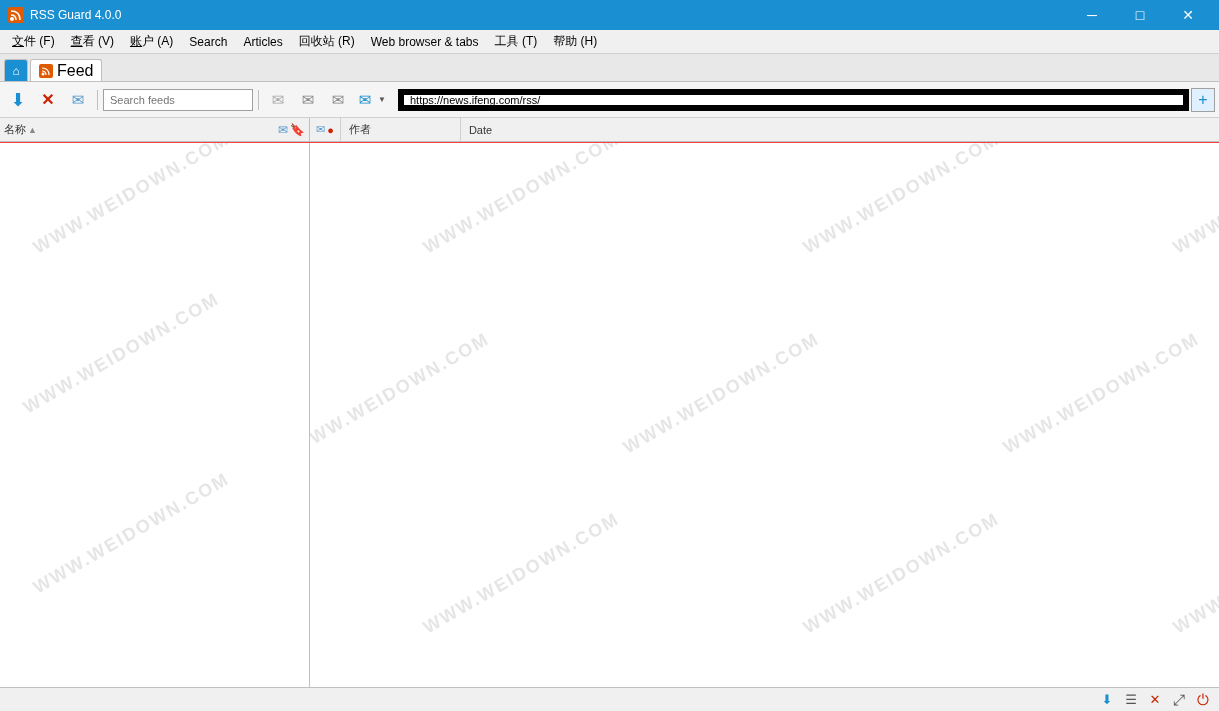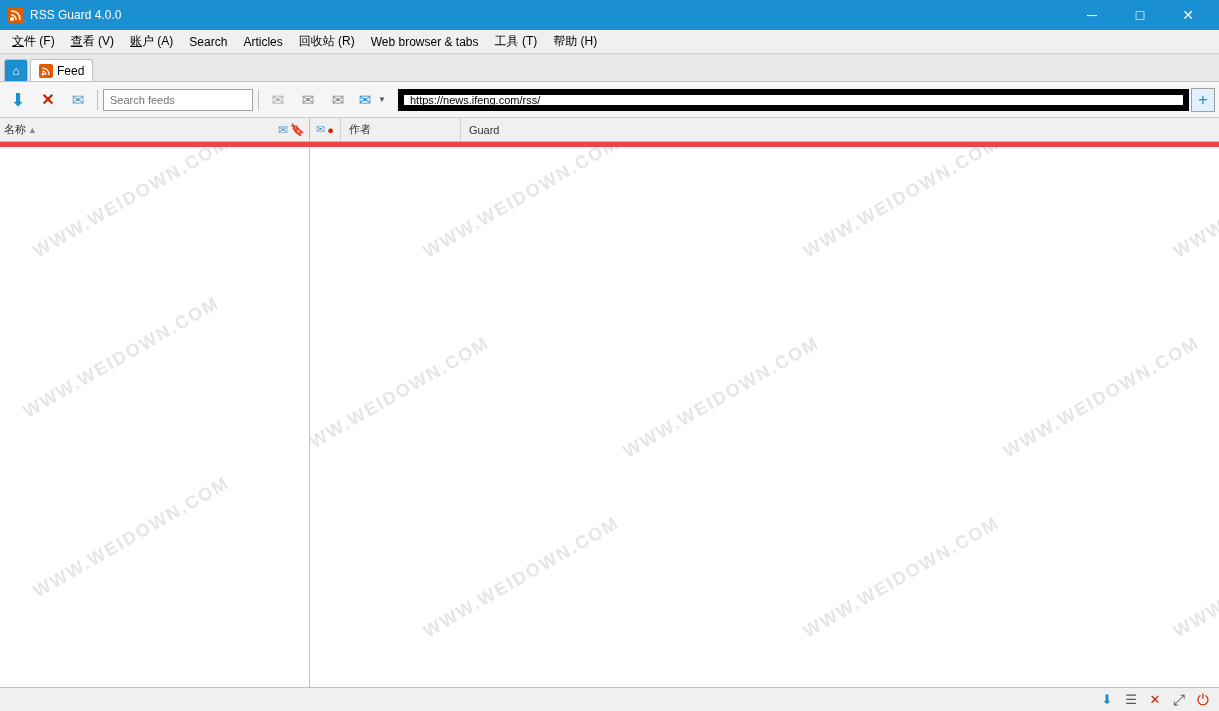--- a/index.html
+++ b/index.html
@@ -75,21 +75,21 @@
     .tab-home span { color: white; font-size: 14px; }
     .tab {
       height: 22px;
       background: white;
       border: 1px solid #c0c0c0;
       border-bottom: none;
       border-radius: 3px 3px 0 0;
       display: flex; align-items: center;
       padding: 0 8px;
       cursor: pointer;
-      font-size: 12px;
+      font-size: 16px;
       gap: 4px;
     }
     .tab .rss-icon {
       width: 14px; height: 14px;
       background: #e05a00;
       border-radius: 2px;
       display: flex; align-items: center; justify-content: center;
       font-size: 8px; color: white;
     }
 
@@ -315,21 +315,21 @@
     <button class="tool-btn" style="color:#1a8fd1; font-size:15px; width:22px;">✉</button>
     <button class="tool-btn-arrow">▼</button>
   </div>
 
   <input type="text" id="url-bar" value="https://news.ifeng.com/rss/" style="">
   <button class="url-go-btn" style="font-size:16px; color:#1a8fd1;">+</button>
 </div>
 
 <div id="content-wrapper">
 
-  <div style="display:flex; border-bottom:5px solid #ef4444;justify-content:space-between;">
+  <div style="display:flex; border-bottom:1px solid #ef4444;justify-content:space-between;">
 
     <div id="feeds-header" style="width:310px; min-width:310px; border-right:1px solid #c0c0c0;">
       <div class="feeds-col-name">
         <span>名称</span>
         <span class="feeds-col-sort">▲</span>
       </div>
       <div class="feeds-col-icons">
 
         <span style="font-size:12px; color:#5599cc;">✉</span>
 
@@ -339,21 +339,21 @@
 
     <div id="articles-header" style="flex:1; display:flex; align-items:center; height:24px;">
       <div class="art-col art-col-icons">
         <span style="font-size:11px; color:#5599cc;">✉</span>
         <span style="font-size:11px; color:#cc2200;">●</span>
       </div>
       <div class="art-col art-col-author">
         <span>作者</span>
       </div>
       <div class="art-col art-col-date" style="border-right:none;">
-        <span>Guard</span>
+        <span>Date</span>
       </div>
     </div>
   </div>
 
   <div id="panels-row">
 
     <div id="feeds-panel">
 
       <div class="watermark" style="top:40px; left:20px; font-size:18px;">WWW.WEIDOWN.COM</div>
       <div class="watermark" style="top:200px; left:10px; font-size:18px;">WWW.WEIDOWN.COM</div>

